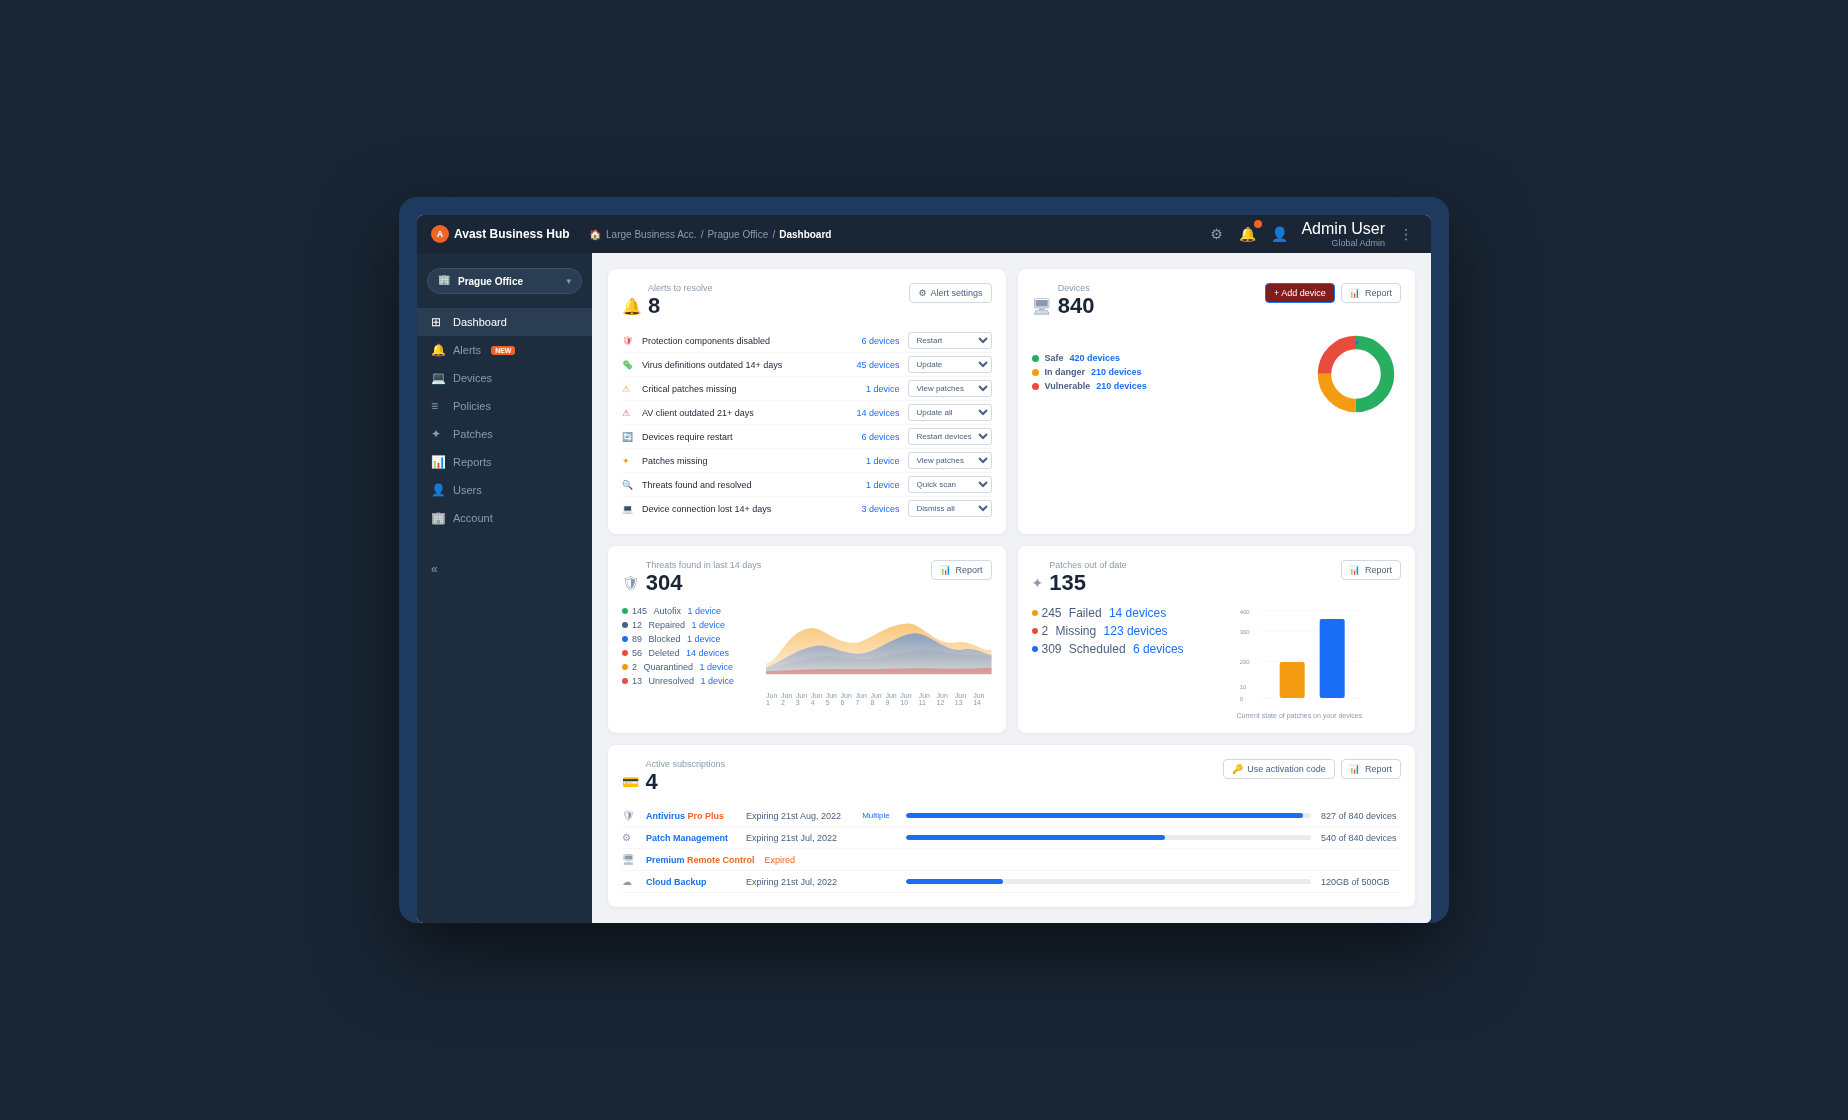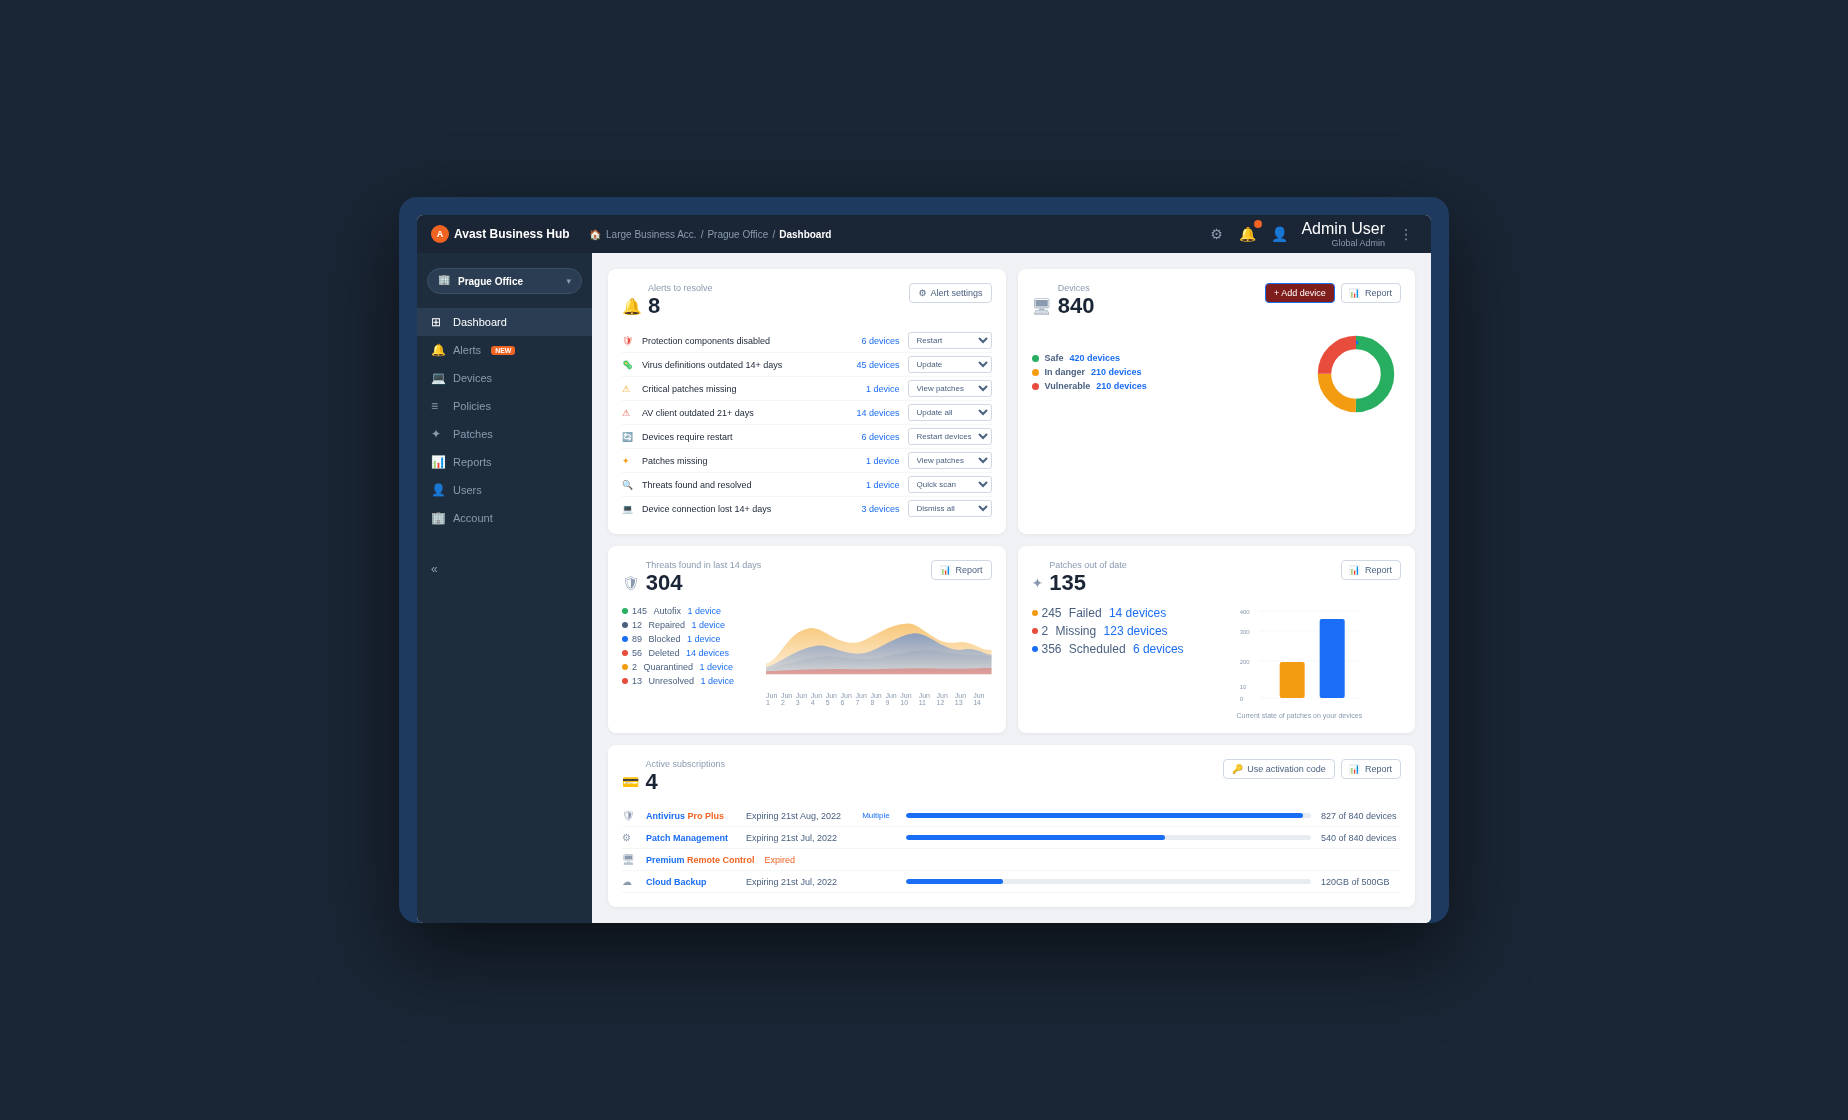--- a/index.html
+++ b/index.html
@@ -745,21 +745,21 @@
     <span class="threat-link">14 devices</span>
   </div>
                   <div class="patch-item">
     <span class="patch-dot" style="background:#e74c3c"></span>
     <span>2</span>
     <span>&nbsp;Missing&nbsp;</span>
     <span class="threat-link">123 devices</span>
   </div>
                   <div class="patch-item">
     <span class="patch-dot" style="background:#1a6ef5"></span>
-    <span>356</span>
+    <span>309</span>
     <span>&nbsp;Scheduled&nbsp;</span>
     <span class="threat-link">6 devices</span>
   </div>
                 </div>
               <div class="bar-chart-svg-wrap">
                 <svg viewBox="0 0 120 100" width="100%" height="100">
 
                   <text x="0" y="8" font-size="6" fill="#8a9bb0">400</text>
                   <text x="0" y="28" font-size="6" fill="#8a9bb0">300</text>
                   <text x="0" y="58" font-size="6" fill="#8a9bb0">200</text>

